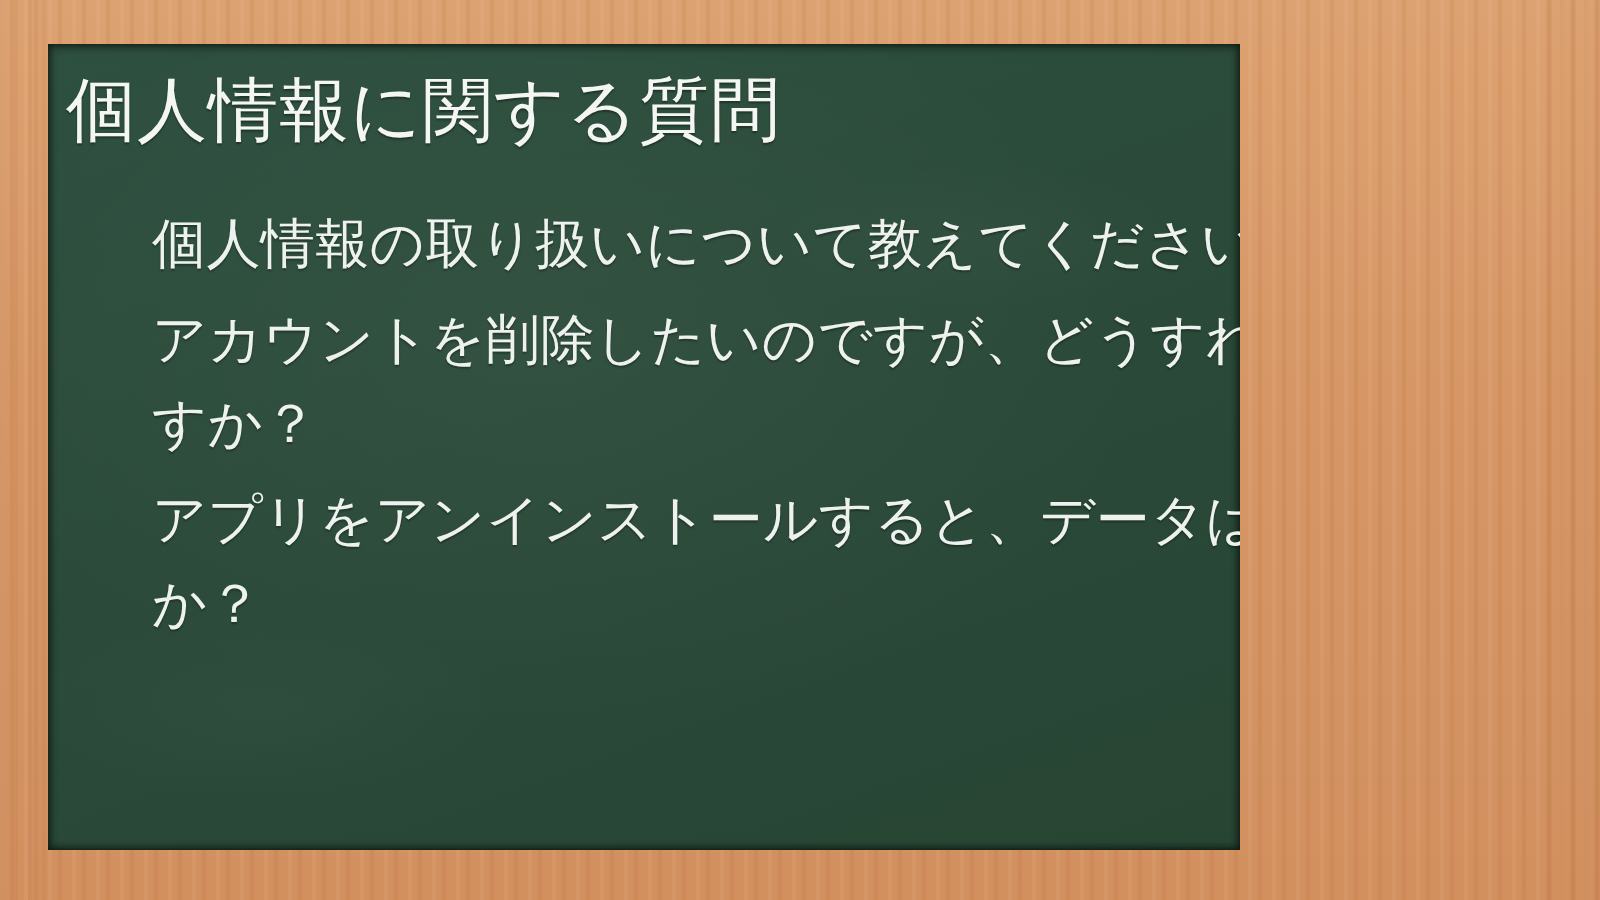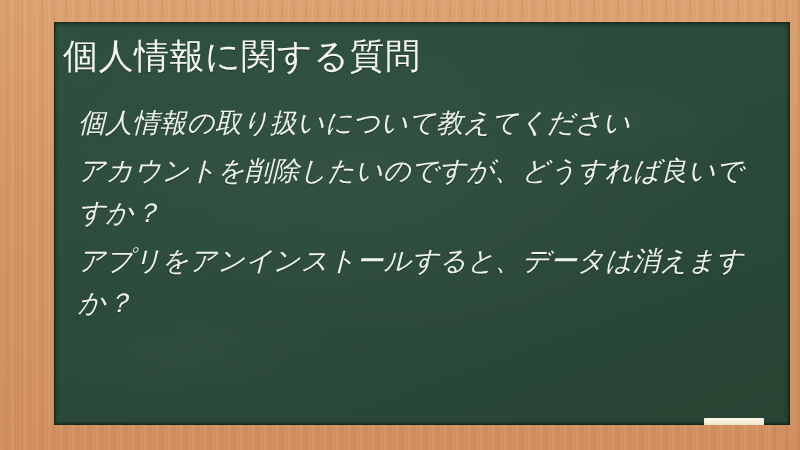--- a/index.html
+++ b/index.html
@@ -67,35 +67,34 @@
         rgba(0,0,0,0) 7px
       );
     pointer-events: none;
   }
 
   
   .board {
     position: absolute;
     left: 24px;
     top: 22px;
-    width: 736px;
+    width: 596px;
     height: 403px;
     box-sizing: border-box;
     background:
       radial-gradient(ellipse 75% 70% at 42% 38%,
         rgba(255,255,255,0.035) 0%,
         rgba(255,255,255,0.0) 70%),
       linear-gradient(160deg, #2e5040 0%, #2b4a39 48%, #284534 100%);
     box-shadow:
       inset 0 2px 4px rgba(0,0,0,0.35),
       inset 0 -2px 3px rgba(0,0,0,0.30),
       inset 2px 0 3px rgba(0,0,0,0.25),
       inset -2px 0 3px rgba(0,0,0,0.25);
     overflow: hidden;
-    margin-left: 30px;
   }
 
   
   .board::after {
     content: "";
     position: absolute;
     inset: 0;
     background:
       radial-gradient(ellipse 30% 18% at 18% 82%, rgba(255,255,255,0.022), rgba(255,255,255,0) 70%),
       radial-gradient(ellipse 26% 14% at 78% 24%, rgba(255,255,255,0.018), rgba(255,255,255,0) 70%);
@@ -119,27 +118,26 @@
     line-height: 44px;
     font-weight: 400;
     letter-spacing: 0.5px;
     text-shadow: 0 1px 1px rgba(0,0,0,0.35);
     white-space: nowrap;
   }
 
   
   .qlist {
     position: absolute;
-    left: 24px;
+    left: 52px;
     top: 80px;
     width: 690px;
     margin: 0;
     padding: 0;
     list-style: none;
-    font-style: italic;
   }
   .qitem {
     color: #eef2ee;
     font-size: 27px;
     line-height: 42px;
     font-weight: 400;
     letter-spacing: 0.2px;
     margin: 0 0 6px 0;
     text-shadow: 0 1px 1px rgba(0,0,0,0.30);
   }

